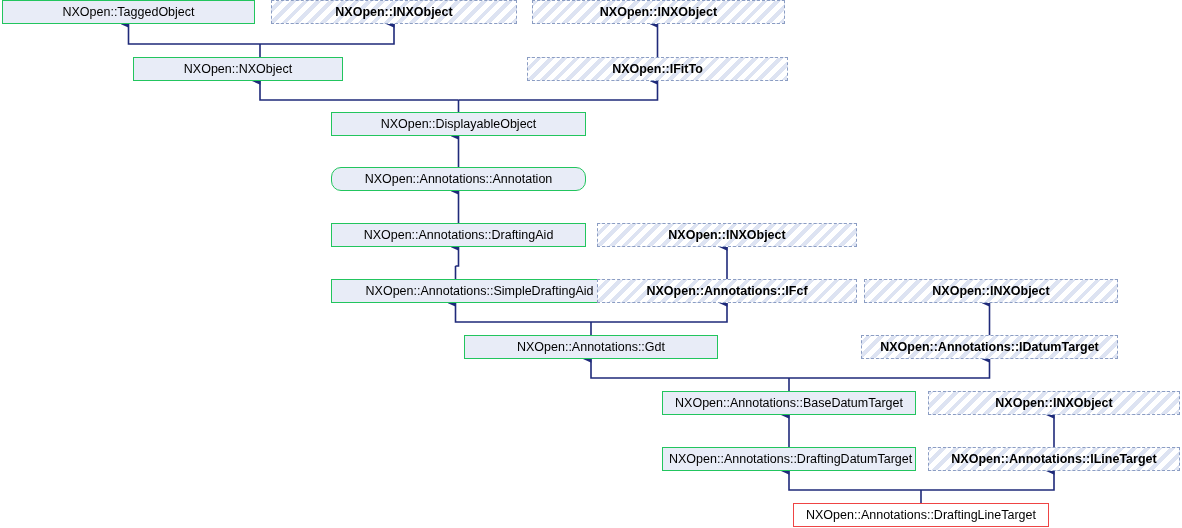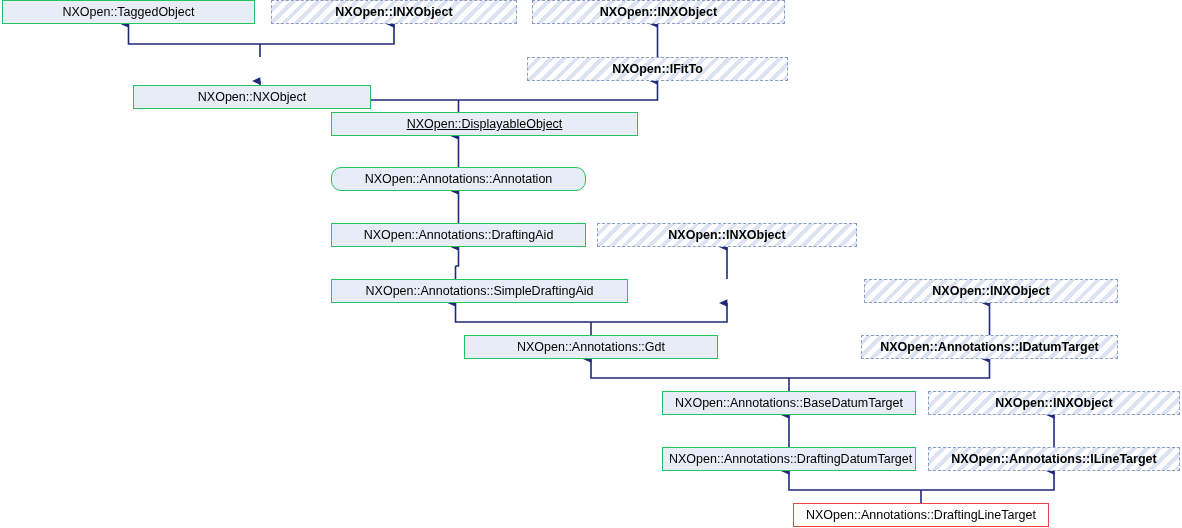--- a/index.html
+++ b/index.html
@@ -103,40 +103,43 @@
   </svg>
 <div class="node cls" style="left: 2px; top: 0px; width: 253px;">
       <span class="label">NXOpen::TaggedObject</span>
     </div>
     <div class="node iface" style="left: 271px; top: 0px; width: 246px;">
       <span class="label">NXOpen::INXObject</span>
     </div>
     <div class="node iface" style="left: 532px; top: 0px; width: 253px;">
       <span class="label">NXOpen::INXObject</span>
     </div>
-    <div class="node cls" style="left: 133px; top: 57px; width: 238px; margin-top: 28px;">
+    <div class="node cls" style="left: 133px; top: 57px; width: 210px;">
       <span class="label">NXOpen::NXObject</span>
     </div>
     <div class="node iface" style="left: 527px; top: 57px; width: 261px;">
       <span class="label">NXOpen::IFitTo</span>
     </div>
-    <div class="node cls" style="left: 331px; top: 112px; width: 307px; text-decoration: underline;">
+    <div class="node cls" style="left: 331px; top: 112px; width: 255px;">
       <span class="label">NXOpen::DisplayableObject</span>
     </div>
     <div class="node cls" style="left: 331px; top: 167px; width: 255px; border-radius: 10px;">
       <span class="label">NXOpen::Annotations::Annotation</span>
     </div>
     <div class="node cls" style="left: 331px; top: 223px; width: 255px;">
       <span class="label">NXOpen::Annotations::DraftingAid</span>
     </div>
     <div class="node iface" style="left: 597px; top: 223px; width: 260px;">
       <span class="label">NXOpen::INXObject</span>
     </div>
     <div class="node cls" style="left: 331px; top: 279px; width: 297px; text-align: center;">
       <span class="label">NXOpen::Annotations::SimpleDraftingAid</span>
+    </div>
+    <div class="node iface" style="left: 597px; top: 279px; width: 260px;">
+      <span class="label">NXOpen::Annotations::IFcf</span>
     </div>
     <div class="node iface" style="left: 864px; top: 279px; width: 254px;">
       <span class="label">NXOpen::INXObject</span>
     </div>
     <div class="node cls" style="left: 464px; top: 335px; width: 254px;">
       <span class="label">NXOpen::Annotations::Gdt</span>
     </div>
     <div class="node iface" style="left: 861px; top: 335px; width: 257px;">
       <span class="label">NXOpen::Annotations::IDatumTarget</span>
     </div>

